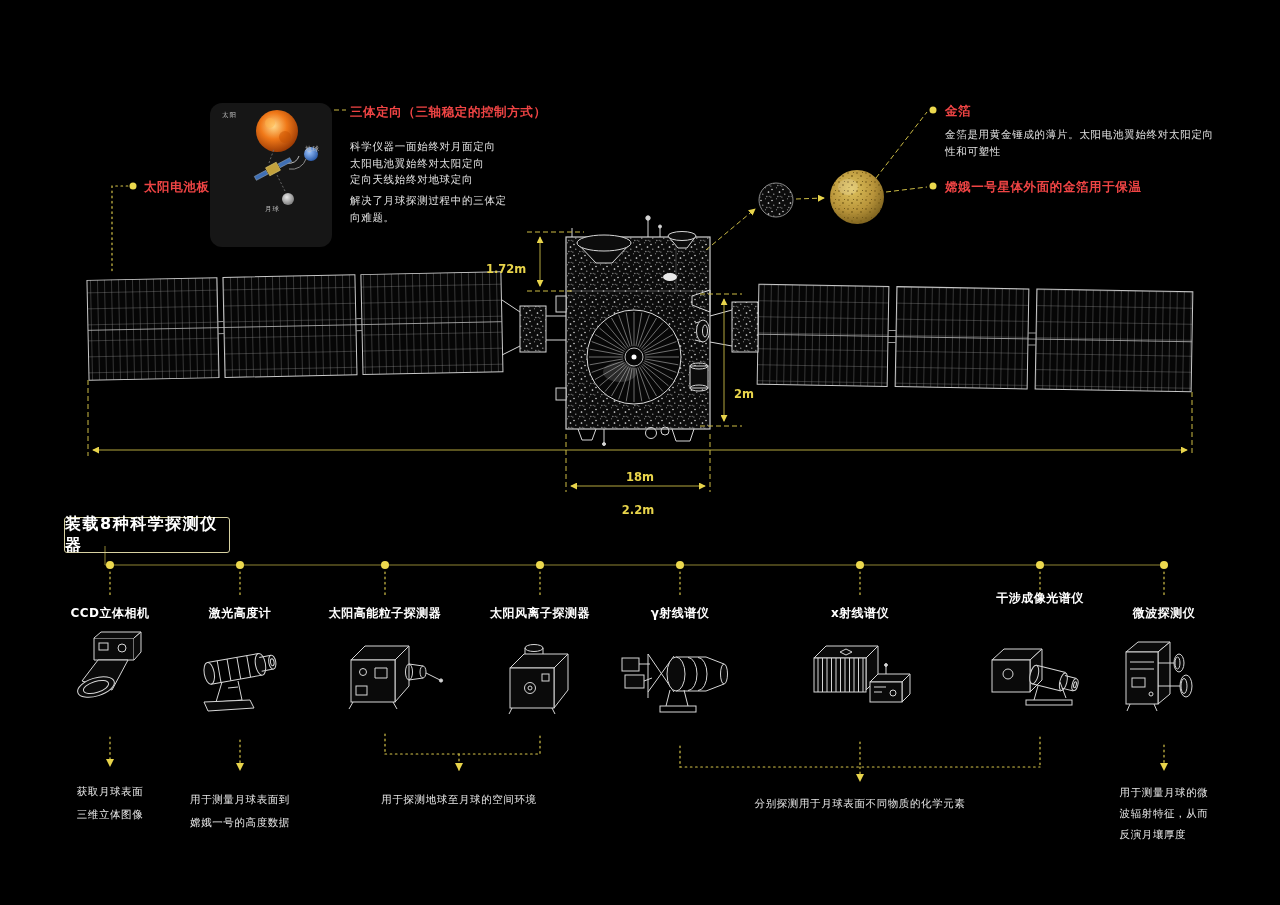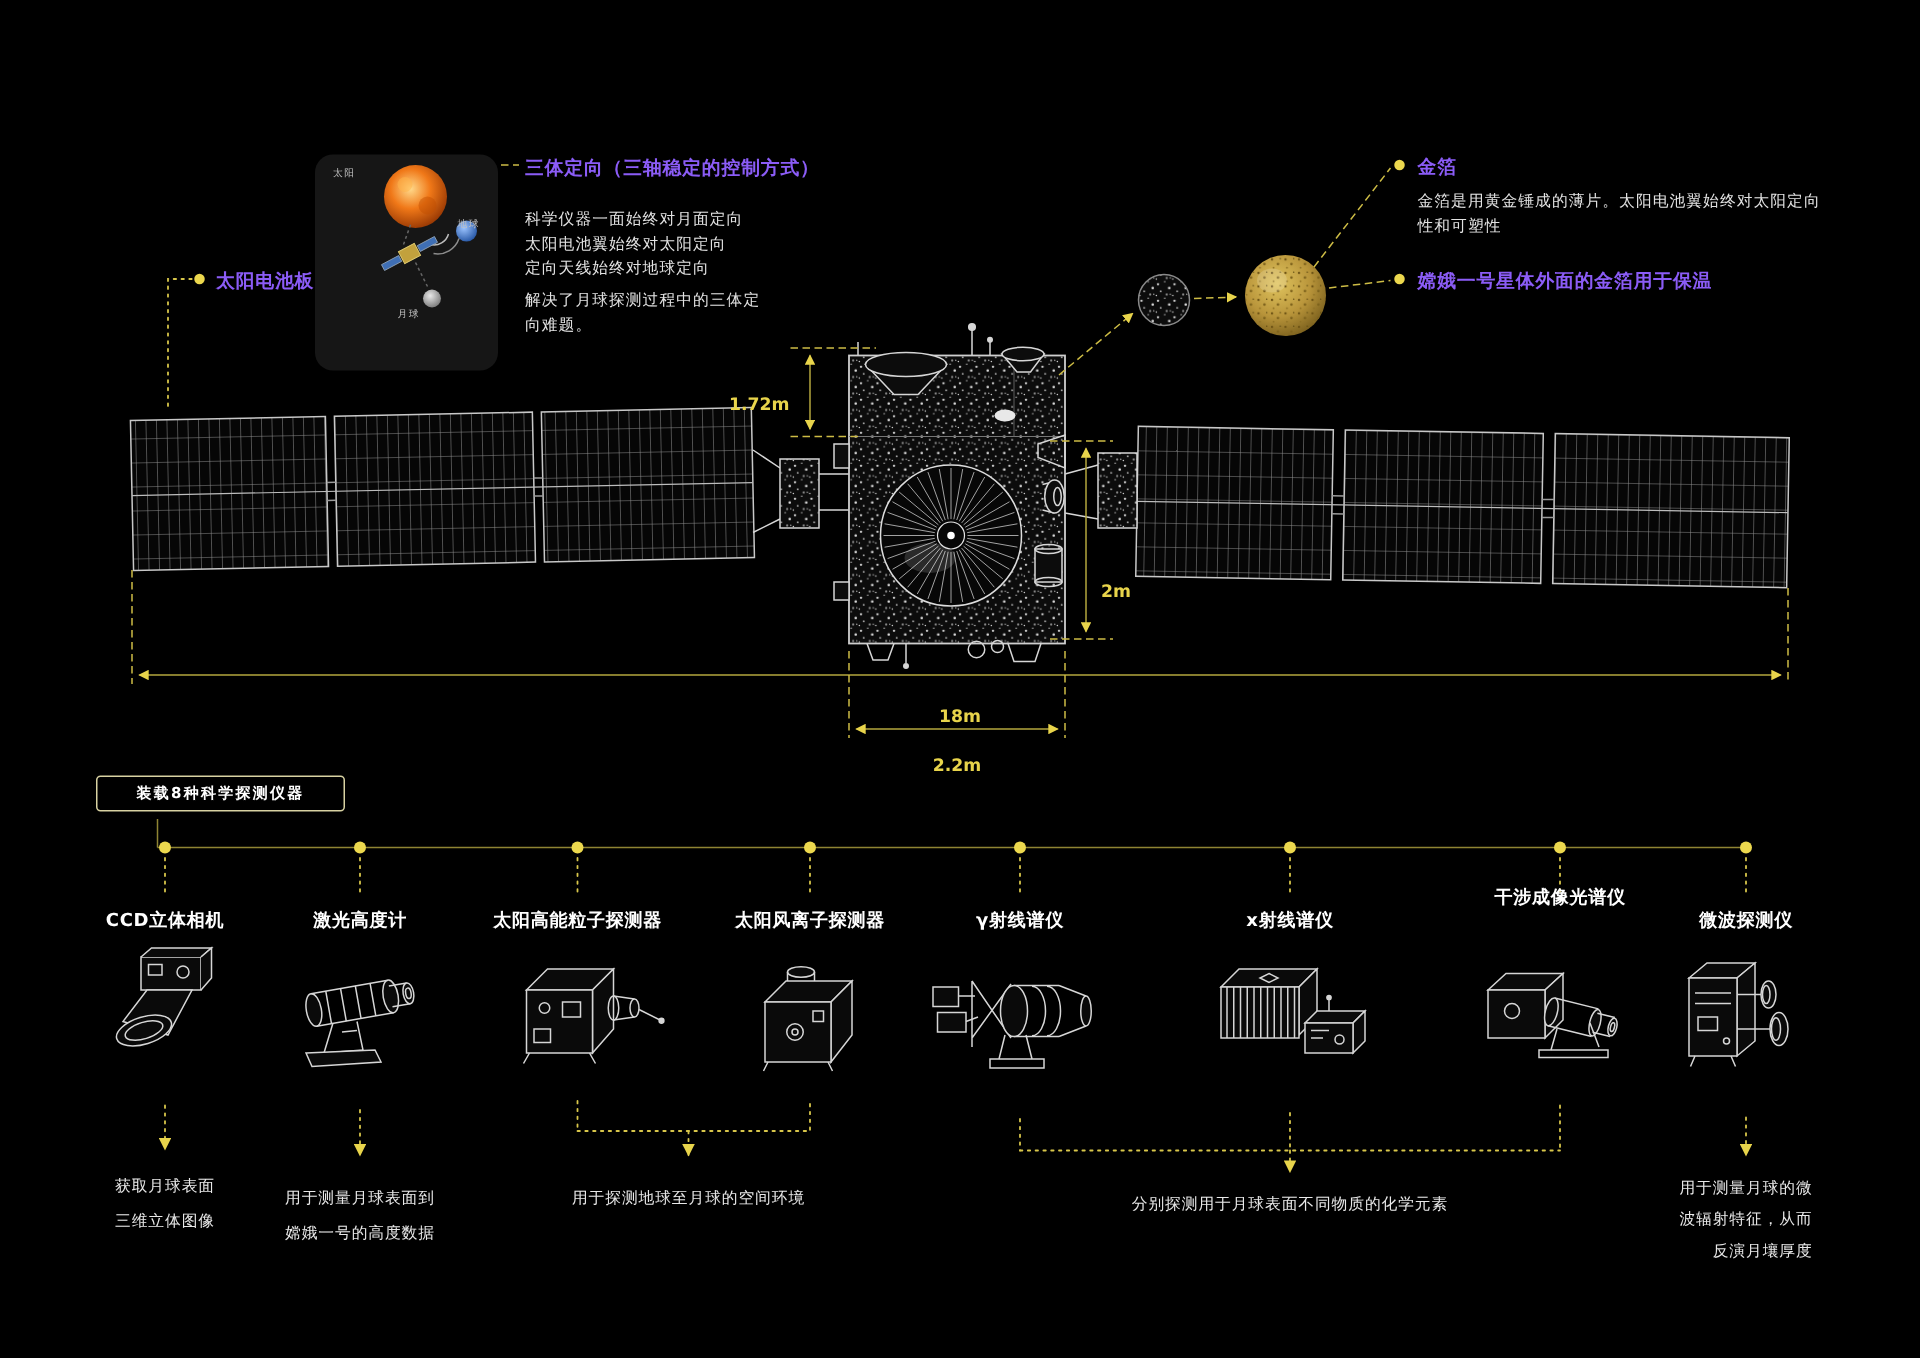--- a/index.html
+++ b/index.html
@@ -4,32 +4,32 @@
 <style>
   * { margin:0; padding:0; box-sizing:border-box; }
   html,body { background:#000; }
   #canvas {
     position:relative; width:1280px; height:905px; background:#000;
     overflow:hidden; color:#fff;
     font-family:"DejaVu Sans","Liberation Sans",sans-serif;
   }
   .abs { position:absolute; }
   #art { position:absolute; left:0; top:0; }
-  .lbl { font-weight:bold; font-size:12.5px; color:#8b5cf6; letter-spacing:.6px; white-space:nowrap; }
+  .lbl { font-weight:bold; font-size:12.5px; color:#ef4444; letter-spacing:.6px; white-space:nowrap; }
   .para { font-size:10.5px; color:#e2e2e2; line-height:16.5px; letter-spacing:.7px; white-space:nowrap; }
   .dim { color:#e8d44b; font-weight:bold; font-size:11.5px; white-space:nowrap;margin-top:12px; }
-  .center { transform:translateX(-50%); text-align:right; }
+  .center { transform:translateX(-50%); text-align:left; }
   .iname { font-weight:bold; font-size:12px; color:#fff; letter-spacing:.5px; white-space:nowrap; }
   .idesc { font-size:10.5px; color:#e8e8e8; line-height:23px; letter-spacing:.6px; white-space:nowrap; }
   #intro-box { left:210px; top:103px; width:122px; height:144px; background:#161616; border-radius:12px;padding-left:15px; }
   #inst-header {
-    left:64px; top:517px; width:166px; height:24px;
+    left:64px; top:517px; width:166px; height:36px;
     border:1px solid #d8d2a2; border-radius:3px;
     display:flex; align-items:center; justify-content:center;
-    font-weight:bold; font-size:10px; letter-spacing:1.5px; color:#fff;
+    font-weight:bold; font-size:16px; letter-spacing:1.5px; color:#fff;
   }
   .tiny { position:absolute; font-size:6.5px; color:#c0c0c0; white-space:nowrap; letter-spacing:1px; }
   
   .dotY { stroke:#d8c64a; stroke-dasharray:1.6 3.6; stroke-linecap:round; fill:none; stroke-width:1.2; }
   .dashY { stroke:#cdbc45; stroke-dasharray:5 3; fill:none; stroke-width:1; }
   .solidY { stroke:#b4a73e; fill:none; stroke-width:1; }
   .treeY { stroke:#8f8433; fill:none; stroke-width:1; }
   .art-w { stroke:#d6d6d6; fill:none; stroke-width:1; }
 </style>
 </head>

